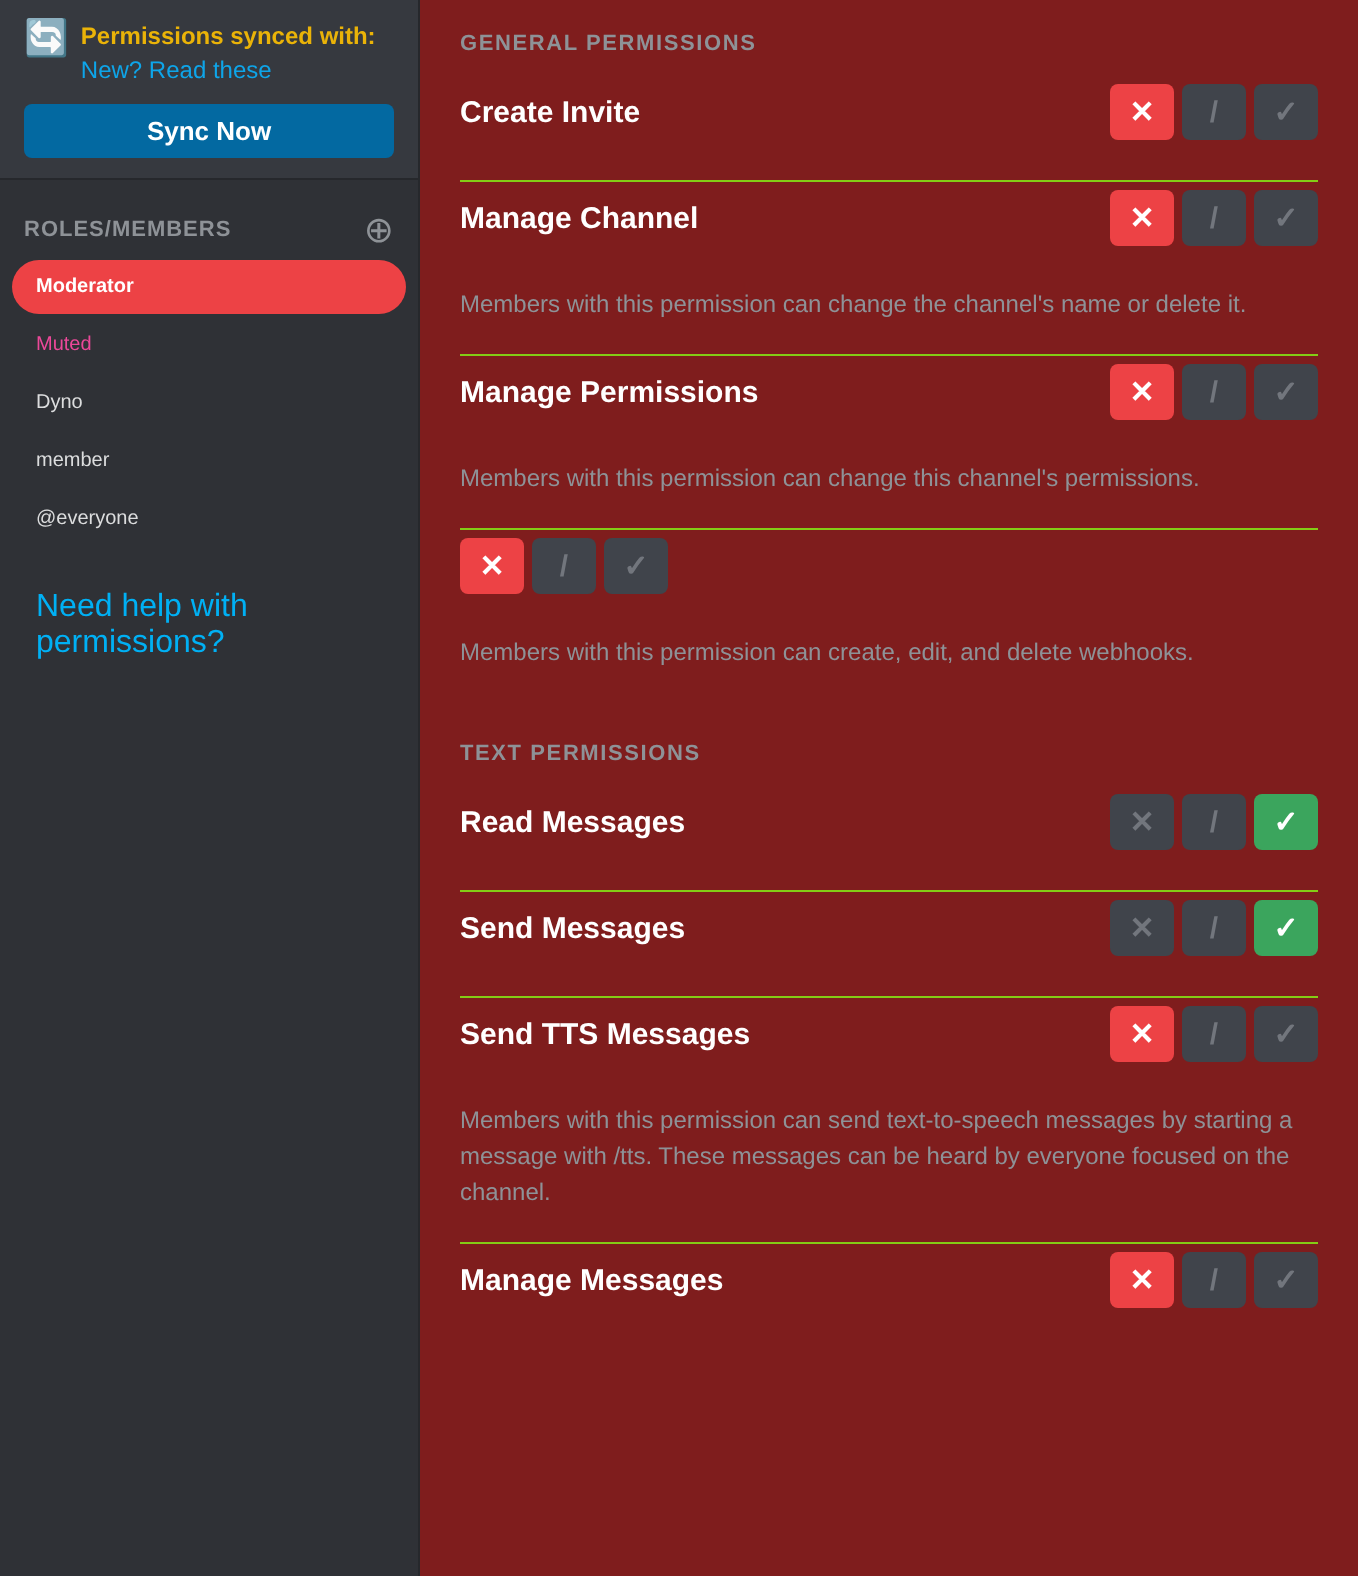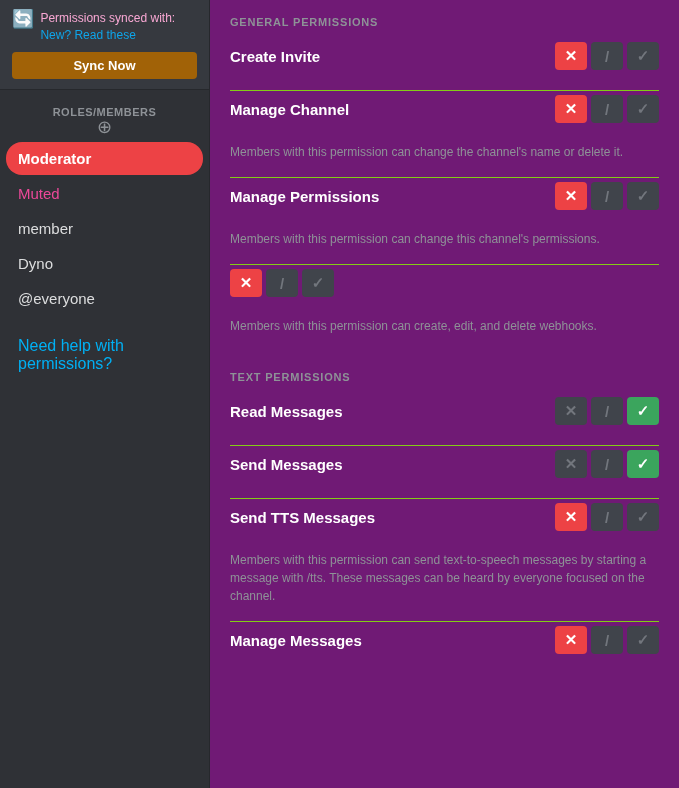--- a/index.html
+++ b/index.html
@@ -45,43 +45,42 @@
       line-height: 1;
     }
 
     .sync-text {
       font-size: 12px;
       color: #dcddde;
       line-height: 1.4;
     }
 
     .sync-text span {
-      color: #f9a8d4;
-      font-weight: 400;
+      color: #eab308;
+      font-weight: 700;
     }
 
     .sync-now-btn {
-      background: #a16207;
+      background: #0369a1;
       color: #ffffff;
       border: none;
       border-radius: 4px;
       padding: 6px 0;
       width: 100%;
       font-size: 13px;
       font-weight: 600;
       cursor: pointer;
       text-align: center;
     }
 
     .roles-header {
       display: flex;
       align-items: center;
       justify-content: space-between;
       padding: 16px 12px 6px 12px;
-      flex-direction: column;
     }
 
     .roles-label {
       font-size: 11px;
       font-weight: 700;
       color: #8e9297;
       letter-spacing: 0.5px;
       text-transform: uppercase;
     }
 
@@ -90,21 +89,21 @@
       font-size: 18px;
       cursor: pointer;
       line-height: 1;
     }
 
     .role-item {
       padding: 8px 12px;
       border-radius: 16px;
       margin: 0 6px 2px 6px;
       cursor: pointer;
-      font-size: 15px;
+      font-size: 10px;
       font-weight: 500;
       color: #dcddde;
     }
 
     .role-item.active {
       background: #ed4245;
       color: #ffffff;
       font-weight: 600;
     }
 
@@ -121,21 +120,21 @@
       margin-top: 20px;
       font-size: 16px;
       color: #00b0f4;
       cursor: pointer;
       padding: 0 6px;
     }
 
     
     .main {
       flex: 1;
-      background: #701a75;
+      background: #7f1d1d;
       overflow-y: auto;
       padding: 16px 20px;
     }
 
     .main::-webkit-scrollbar {
       width: 6px;
     }
     .main::-webkit-scrollbar-track {
       background: #2e3035;
     }
@@ -256,24 +255,24 @@
     <span class="add-icon">⊕</span>
   </div>
 
   <div class="role-item active">
     <span>Moderator</span>
   </div>
   <div class="role-item muted">
     <span>Muted</span>
   </div>
   <div class="role-item normal">
+    <span>Dyno</span>
+  </div>
+  <div class="role-item normal">
     <span>member</span>
-  </div>
-  <div class="role-item normal">
-    <span>Dyno</span>
   </div>
   <div class="role-item normal">
     <span>@everyone</span>
   </div>
 
   <div class="help-link">Need help with permissions?</div>
 </div>
 
 <div class="main">
 

